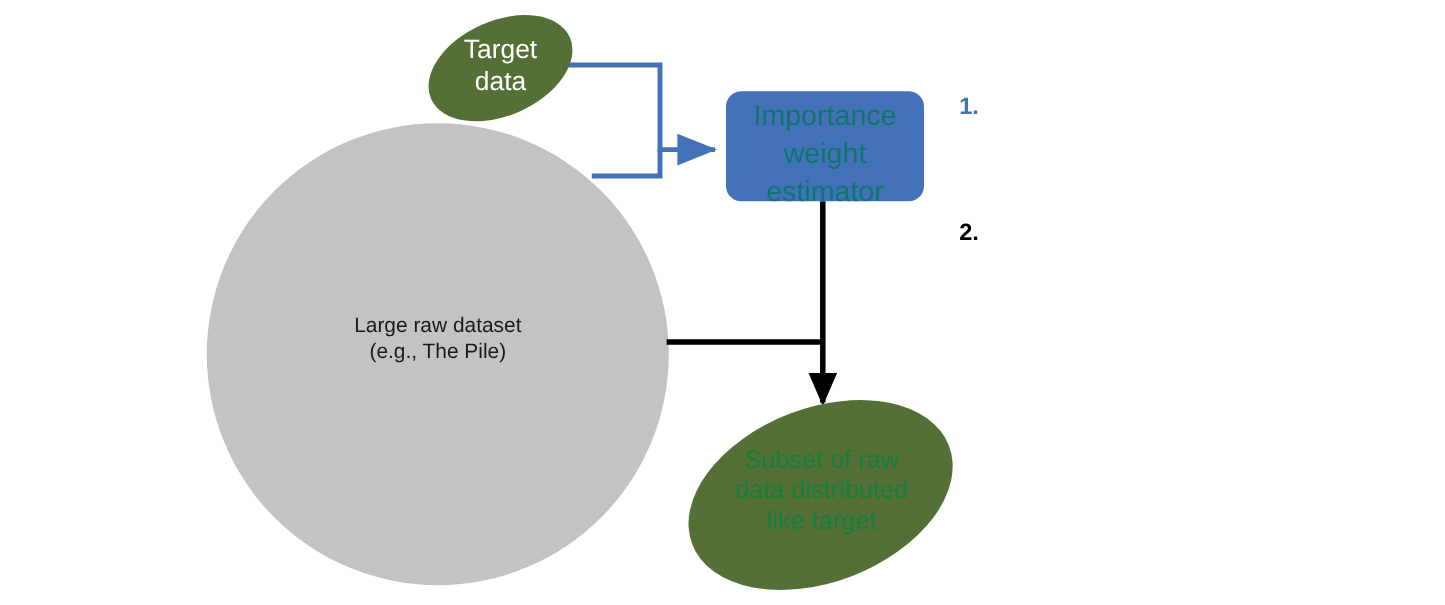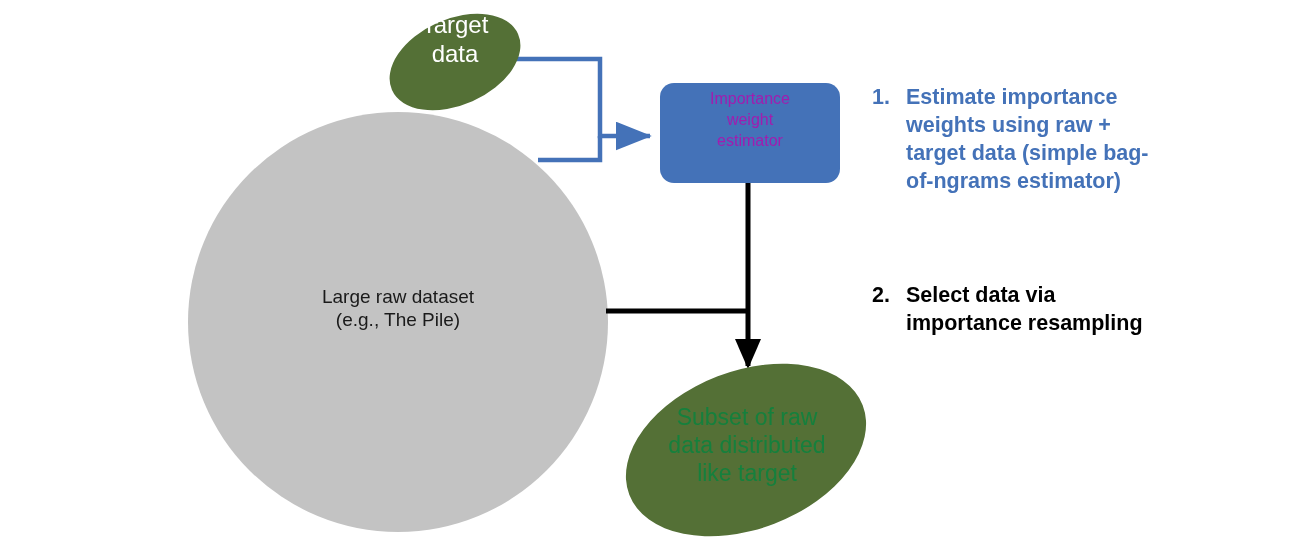--- a/index.html
+++ b/index.html
@@ -24,40 +24,40 @@
     position: absolute;
     text-align: center;
     line-height: 1.22;
     white-space: pre-line;
     pointer-events: none;
     font-family: "Liberation Sans", sans-serif;
   }
   
   #target-label {
     left: 395px;
-    top: 10px;
+    top: 31px;
     width: 120px;
     color: #ffffff;
     font-size: 24px;
   }
   
   #raw-label {
     left: 268px;
     top: 285px;
     width: 260px;
     color: #1a1a1a;
     font-size: 19px;
   }
   
   #box-label {
     left: 662px;
     top: 88px;
     width: 176px;
-    color: #a21caf;
-    font-size: 16px;
+    color: #0f766e;
+    font-size: 26px;
     line-height: 1.32;
   }
   
   #subset-label {
     left: 645px;
     top: 403px;
     width: 204px;
     color: #15803d;
     font-size: 23px;
   }
@@ -127,19 +127,17 @@
 weight
 estimator</div>
 
 <div class="node-label" id="subset-label">Subset of raw
 data distributed
 like target</div>
 
 <div class="steps">
   <div class="step" id="step-1">
     <span class="num">1.</span>
-    <span class="body">Estimate importance weights using raw + target data (simple bag-of-ngrams estimator)</span>
   </div>
   <div class="step" id="step-2">
     <span class="num">2.</span>
-    <span class="body">Select data via importance resampling</span>
   </div>
 </div>
 
 </body></html>

